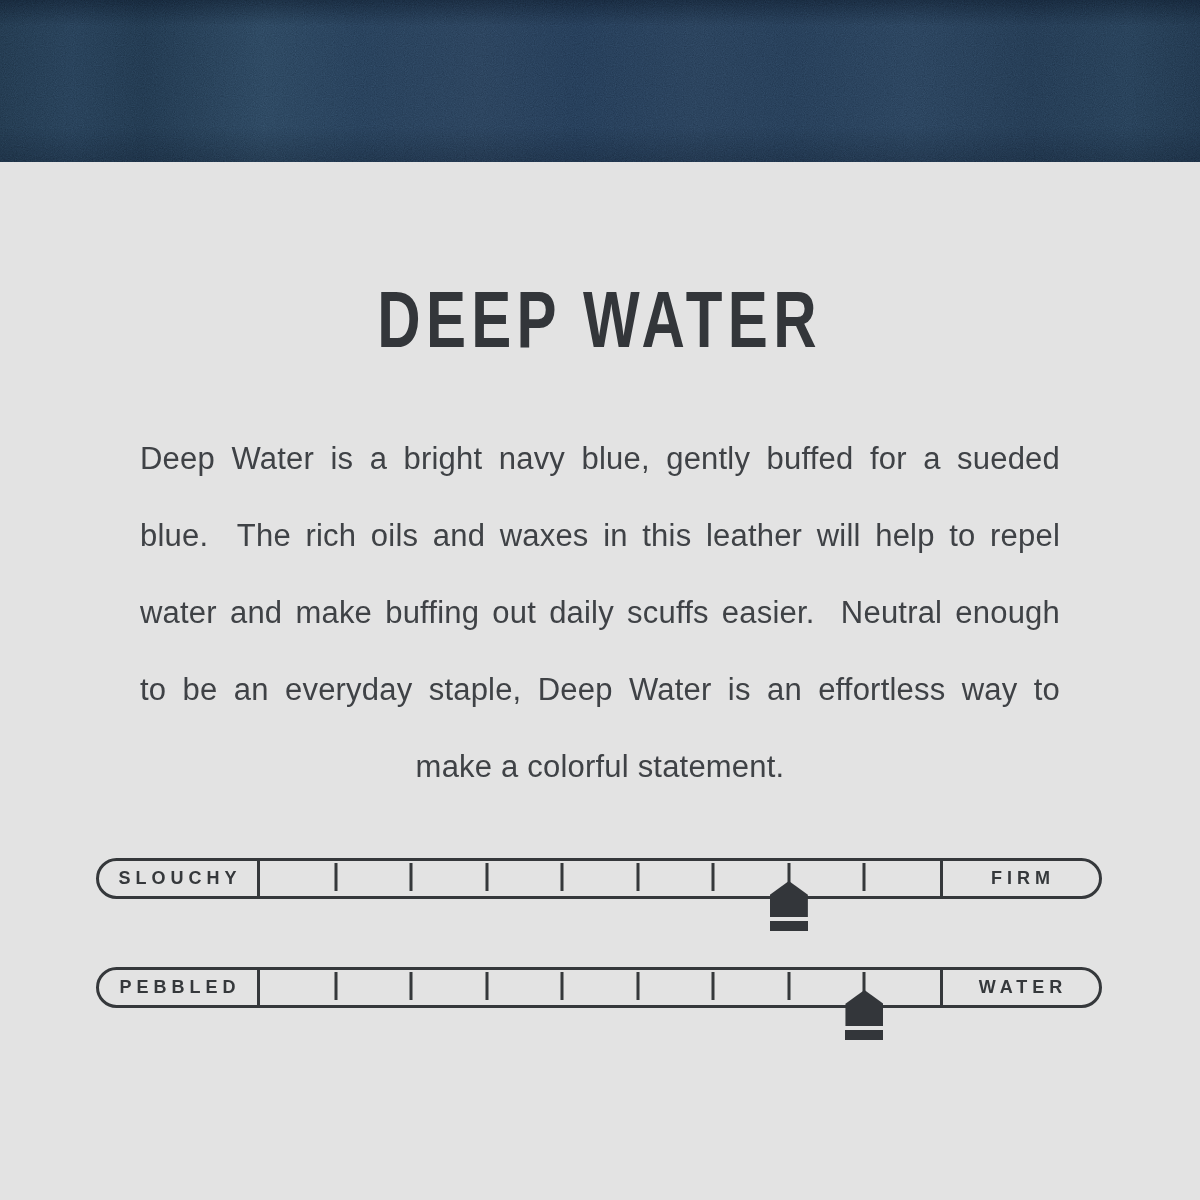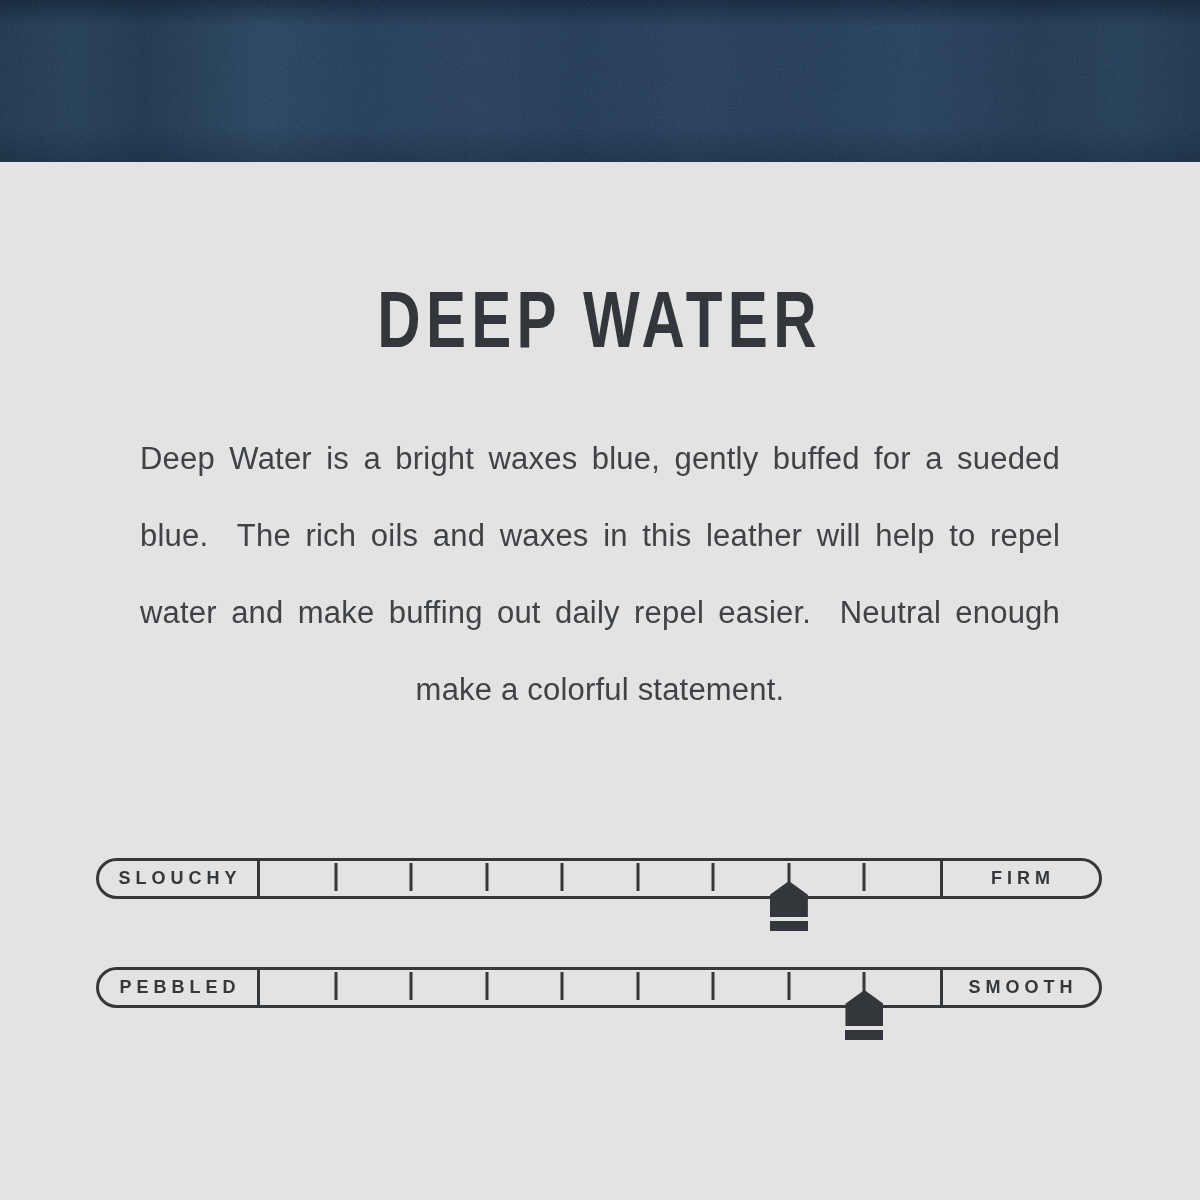--- a/index.html
+++ b/index.html
@@ -120,23 +120,24 @@
     </filter>
     <rect width="1200" height="162" filter="url(#grainF)"></rect>
   </svg>
 </div>
 
 <div class="title">
   <span class="title-text">DEEP WATER</span>
 </div>
 
 <div class="paragraph">
-  <div class="para-line">Deep Water is a bright waxes blue, gently buffed for a sueded</div>
+  <div class="para-line">Deep Water is a bright navy blue, gently buffed for a sueded</div>
   <div class="para-line">blue.  The rich oils and waxes in this leather will help to repel</div>
-  <div class="para-line">water and make buffing out daily repel easier.  Neutral enough</div>
+  <div class="para-line">water and make buffing out daily scuffs easier.  Neutral enough</div>
+  <div class="para-line">to be an everyday staple, Deep Water is an effortless way to</div>
   <div class="para-line last">make a colorful statement.</div>
 </div>
 
 <div class="slider slider-1">
   <div class="cell cell-left">
     <span class="scale-label">SLOUCHY</span>
   </div>
   <div class="cell cell-mid">
       <div class="tick" style="left: calc(11.1111%);"></div>
       <div class="tick" style="left: calc(22.2222%);"></div>
@@ -168,15 +169,15 @@
       <div class="tick" style="left: calc(55.5556%);"></div>
       <div class="tick" style="left: calc(66.6667%);"></div>
       <div class="tick" style="left: calc(77.7778%);"></div>
       <div class="tick" style="left: calc(88.8889%);"></div>
       <div class="marker" style="left: calc(88.8889%);">
         <div class="marker-body"></div>
         <div class="marker-strip"></div>
       </div>
     </div>
   <div class="cell cell-right">
-    <span class="scale-label">SMOOTH</span>
+    <span class="scale-label">WATER</span>
   </div>
 </div>
 
 </body></html>

